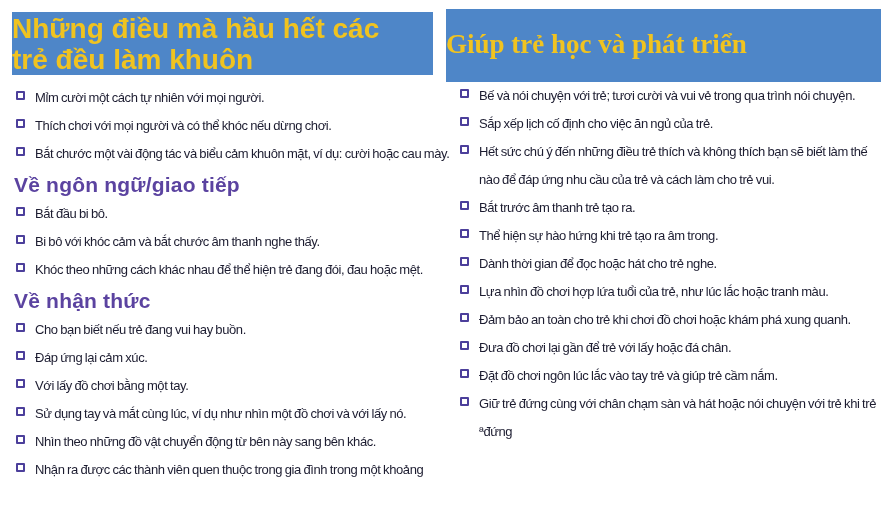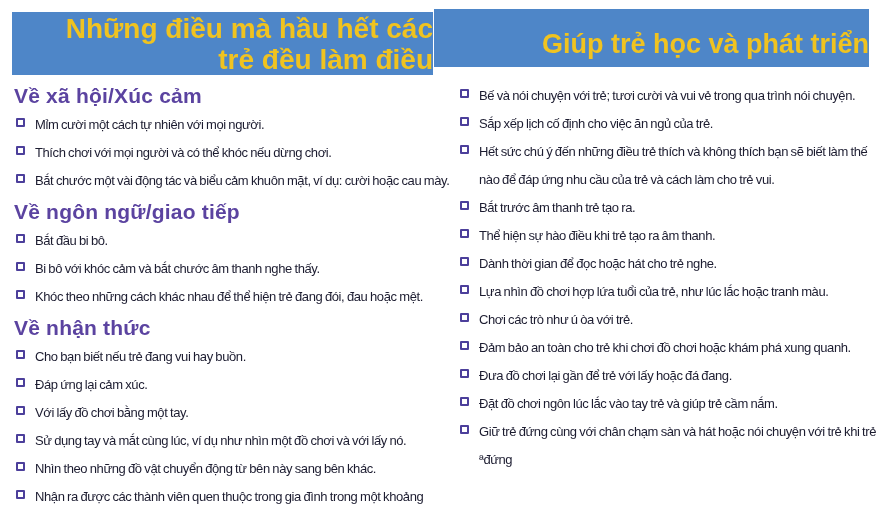--- a/index.html
+++ b/index.html
@@ -17,29 +17,29 @@
     background: var(--page-bg);
     overflow: hidden;
     position: relative;
     font-family: "Liberation Sans", sans-serif;
   }
   .banner {
     position: absolute;
     background: var(--banner-bg);
     color: var(--banner-text);
     font-weight: bold;
-    text-align: right;
+    text-align: left;
   }
   .banner-left {
     left: 12px; top: 12px; width: 421px; height: 63px;
     font-size: 28px; line-height: 31px; padding-top: 1px;
   }
   .banner-right {
-    left: 434px; top: 9px; width: 435px; height: 58px;
-    font-size: 27px; line-height: 70px;
+    left: 446px; top: 9px; width: 435px; height: 73px;
+    font-size: 27px; line-height: 70px; font-family: Liberation Serif, serif;
   }
   .col {
     position: absolute;
   }
   .col-left  { left: 14px;  top: 84px; width: 437px; }
   .col-right { left: 458px; top: 82px; width: 424px; }
   .section-heading {
     color: var(--heading);
     font-weight: bold;
     font-size: 21px;
@@ -65,31 +65,30 @@
     margin: 7px 10px 0 2px;
     border-radius: 1px;
   }
   .item-label { flex: 1 1 auto; }
 </style>
 </head>
 <body>
 
 <div class="banner banner-left">
   <div>Những điều mà hầu hết các</div>
-  <div>trẻ đều làm điều</div>
+  <div>trẻ đều làm khuôn</div>
 </div>
 
 <div class="banner banner-right">
   <span>Giúp trẻ học và phát triển</span>
 </div>
 
 <div class="col col-left">
 
   <div class="section">
-    <div class="section-heading">Về xã hội/Xúc cảm</div>
     <div class="item">
       <span class="checkbox"></span>
       <span class="item-label">Mỉm cười một cách tự nhiên với mọi người.</span>
     </div>
     <div class="item">
       <span class="checkbox"></span>
       <span class="item-label">Thích chơi với mọi người và có thể khóc nếu dừng chơi.</span>
     </div>
     <div class="item">
       <span class="checkbox"></span>
@@ -155,41 +154,37 @@
   <div class="item">
     <span class="checkbox"></span>
     <span class="item-label">Hết sức chú ý đến những điều trẻ thích và không thích bạn sẽ biết làm thế nào để đáp ứng nhu cầu của trẻ và cách làm cho trẻ vui.</span>
   </div>
   <div class="item">
     <span class="checkbox"></span>
     <span class="item-label">Bắt trước âm thanh trẻ tạo ra.</span>
   </div>
   <div class="item">
     <span class="checkbox"></span>
-    <span class="item-label">Thể hiện sự hào điều khi trẻ tạo ra âm thanh.</span>
+    <span class="item-label">Thể hiện sự hào hứng khi trẻ tạo ra âm trong.</span>
   </div>
   <div class="item">
     <span class="checkbox"></span>
     <span class="item-label">Dành thời gian để đọc hoặc hát cho trẻ nghe.</span>
   </div>
   <div class="item">
     <span class="checkbox"></span>
     <span class="item-label">Lựa nhìn đồ chơi hợp lứa tuổi của trẻ, như lúc lắc hoặc tranh màu.</span>
   </div>
   <div class="item">
     <span class="checkbox"></span>
-    <span class="item-label">Chơi các trò như ú òa với trẻ.</span>
-  </div>
-  <div class="item">
-    <span class="checkbox"></span>
     <span class="item-label">Đảm bảo an toàn cho trẻ khi chơi đồ chơi hoặc khám phá xung quanh.</span>
   </div>
   <div class="item">
     <span class="checkbox"></span>
-    <span class="item-label">Đưa đồ chơi lại gần để trẻ với lấy hoặc đá đang.</span>
+    <span class="item-label">Đưa đồ chơi lại gần để trẻ với lấy hoặc đá chân.</span>
   </div>
   <div class="item">
     <span class="checkbox"></span>
     <span class="item-label">Đặt đồ chơi ngôn lúc lắc vào tay trẻ và giúp trẻ cầm nắm.</span>
   </div>
   <div class="item">
     <span class="checkbox"></span>
     <span class="item-label">Giữ trẻ đứng cùng với chân chạm sàn và hát hoặc nói chuyện với trẻ khi trẻ ªđứng</span>
   </div>
 </div>

